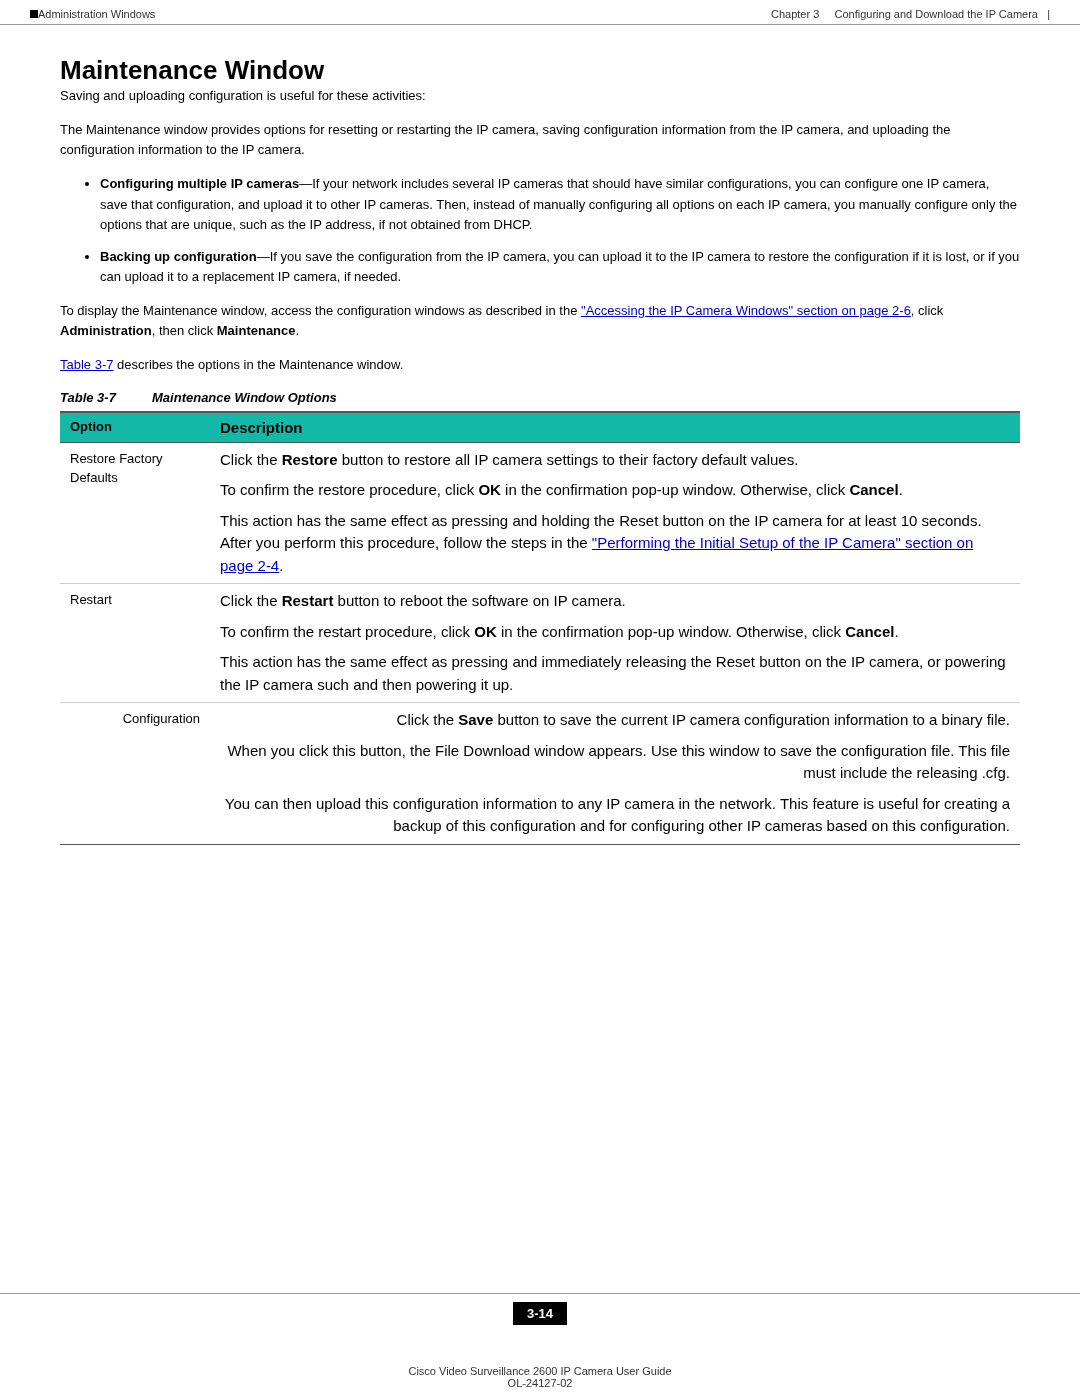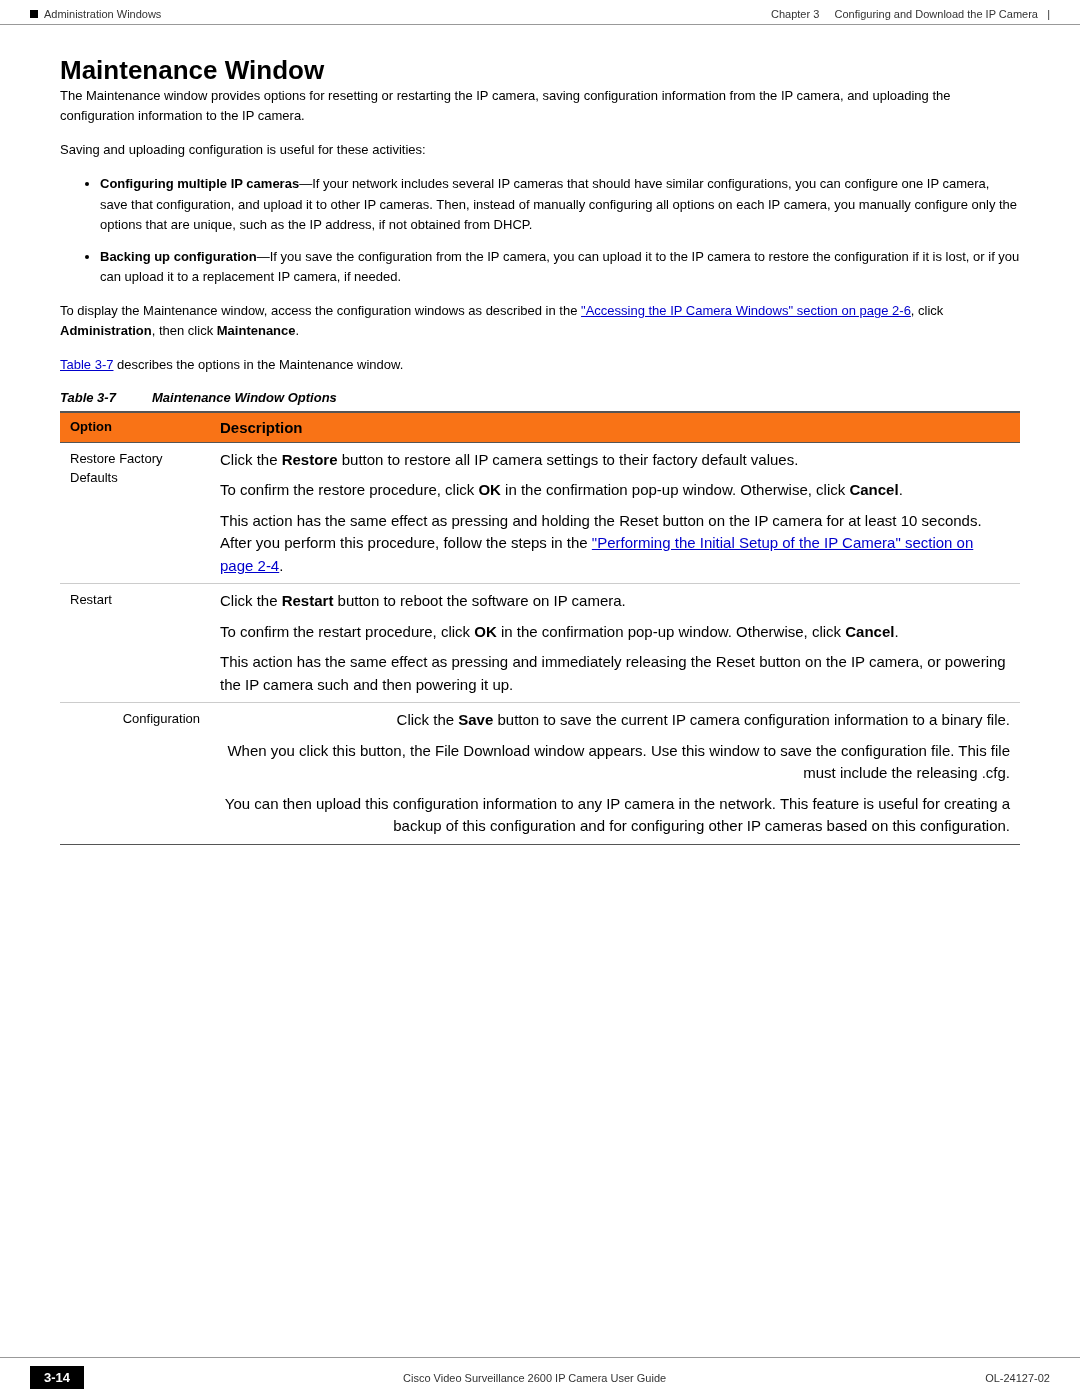--- a/index.html
+++ b/index.html
@@ -19,21 +19,20 @@
       justify-content: space-between;
       align-items: center;
       padding: 8px 30px 4px 30px;
       border-bottom: 1px solid #999;
       font-size: 11px;
       color: #333;
     }
     .header-left {
       display: flex;
       align-items: center;
-      gap: 6px;
     }
     .header-left .square-bullet {
       width: 8px;
       height: 8px;
       background: #000;
       display: inline-block;
       flex-shrink: 0;
     }
     .header-right {
       font-size: 11px;
@@ -91,21 +90,21 @@
     }
 
     
     .options-table {
       width: 100%;
       border-collapse: collapse;
       margin-top: 6px;
       font-size: 13px;
     }
     .options-table th {
-      background: #f97316;
+      background: #14b8a6;
       border-top: 2px solid #555;
       border-bottom: 1px solid #555;
       padding: 6px 10px;
       text-align: left;
       font-weight: bold;
       font-size: 13px;
     }
     .options-table td {
       padding: 6px 10px;
       vertical-align: top;
@@ -137,31 +136,33 @@
       bottom: 0;
       left: 0;
       right: 0;
       border-top: 1px solid #999;
       padding: 8px 30px;
       display: flex;
       justify-content: space-between;
       align-items: center;
       font-size: 11px;
       color: #333;
+      flex-direction: column;
     }
     .footer-page-box {
       background: #000;
       color: #fff;
       padding: 4px 14px;
       font-size: 13px;
       font-weight: bold;
     }
     .footer-center {
       font-size: 11px;
       color: #333;
+      margin-top: 40px;
     }
     .footer-right {
       font-size: 11px;
       color: #333;
     }
   </style>
 </head>
 <body>
 
 <div class="header-bar">
@@ -174,23 +175,23 @@
     &nbsp;&nbsp;&nbsp;
     <span>Configuring and Download the IP Camera</span>
     &nbsp;&nbsp;<span>|</span>
   </div>
 </div>
 
 <div class="main-content">
 
   <h1 class="page-title">Maintenance Window</h1>
 
+  <p class="body-text">Saving and uploading configuration is useful for these activities:</p>
+
   <p class="body-text">The Maintenance window provides options for resetting or restarting the IP camera, saving configuration information from the IP camera, and uploading the configuration information to the IP camera.</p>
-
-  <p class="body-text">Saving and uploading configuration is useful for these activities:</p>
 
   <ul class="bullet-list">
     <li>
       <strong>Configuring multiple IP cameras</strong>—If your network includes several IP cameras that should have similar configurations, you can configure one IP camera, save that configuration, and upload it to other IP cameras. Then, instead of manually configuring all options on each IP camera, you manually configure only the options that are unique, such as the IP address, if not obtained from DHCP.
     </li>
     <li>
       <strong>Backing up configuration</strong>—If you save the configuration from the IP camera, you can upload it to the IP camera to restore the configuration if it is lost, or if you can upload it to a replacement IP camera, if needed.
     </li>
   </ul>
 

